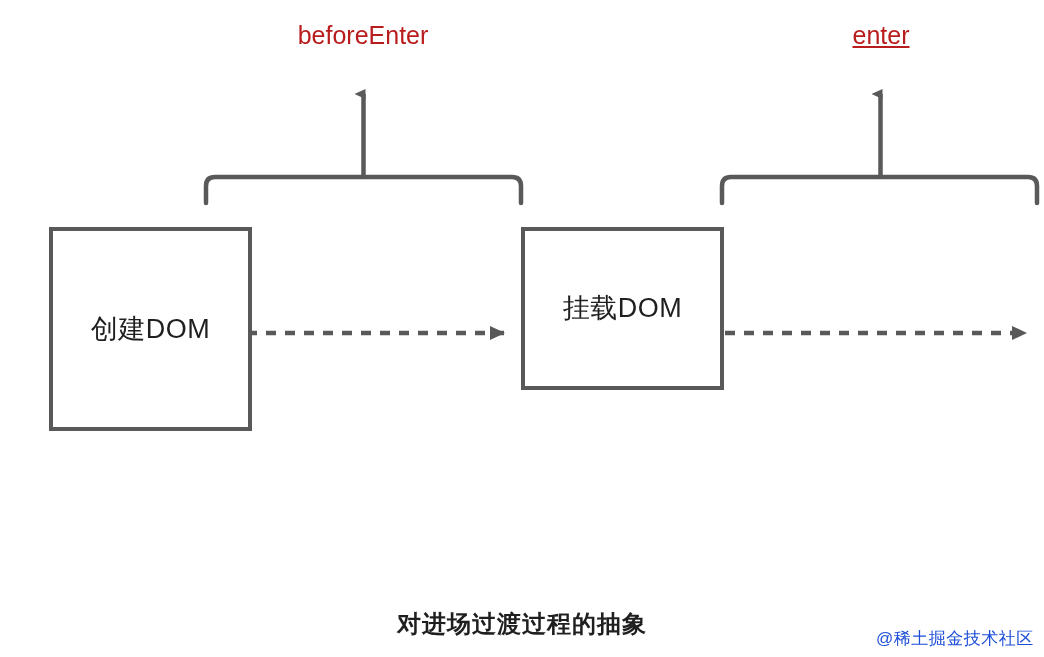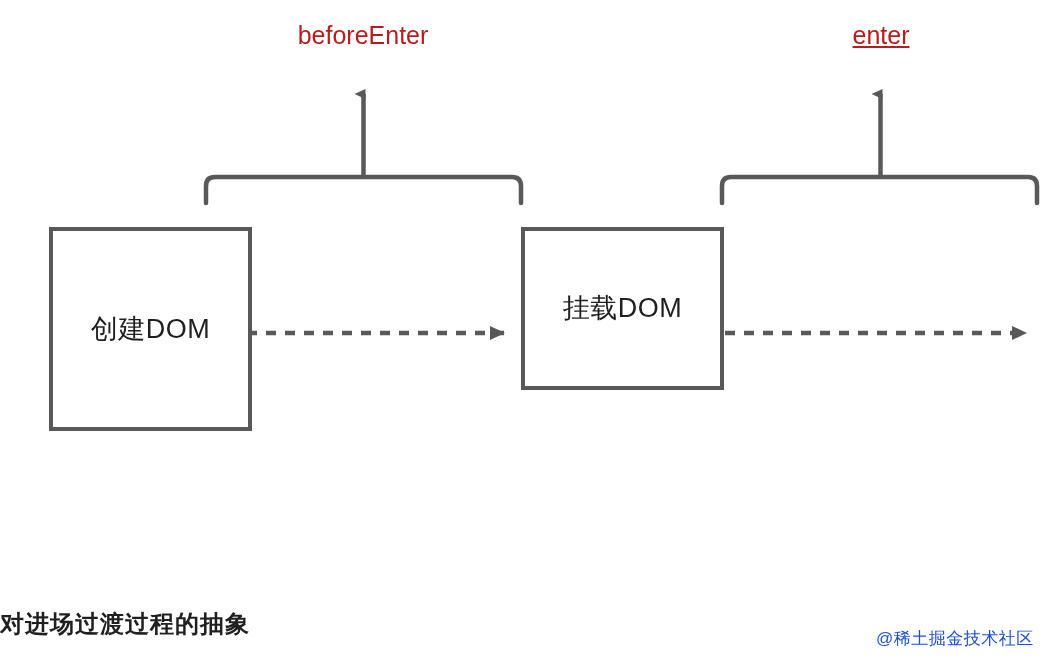--- a/index.html
+++ b/index.html
@@ -46,20 +46,21 @@
     color: #b91c1c;
     line-height: 1;
     white-space: nowrap;
     text-align: center;
     transform: translateX(-50%);
   }
   .caption {
     position: absolute;
     left: 0;
     width: 1044px;
+    text-align: center;
     font-size: 24px;
     font-weight: bold;
     color: #1f1f1f;
     letter-spacing: 1px;
     white-space: nowrap;
   }
   .watermark {
     position: absolute;
     font-size: 17px;
     color: #1d4ed8;

